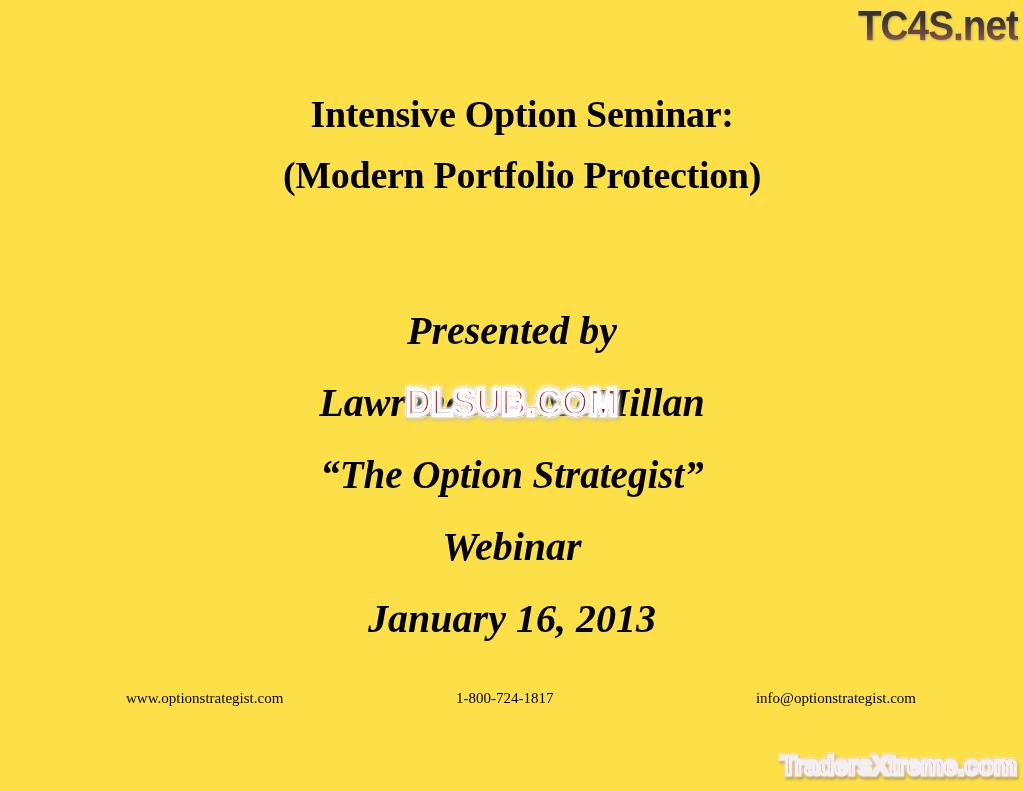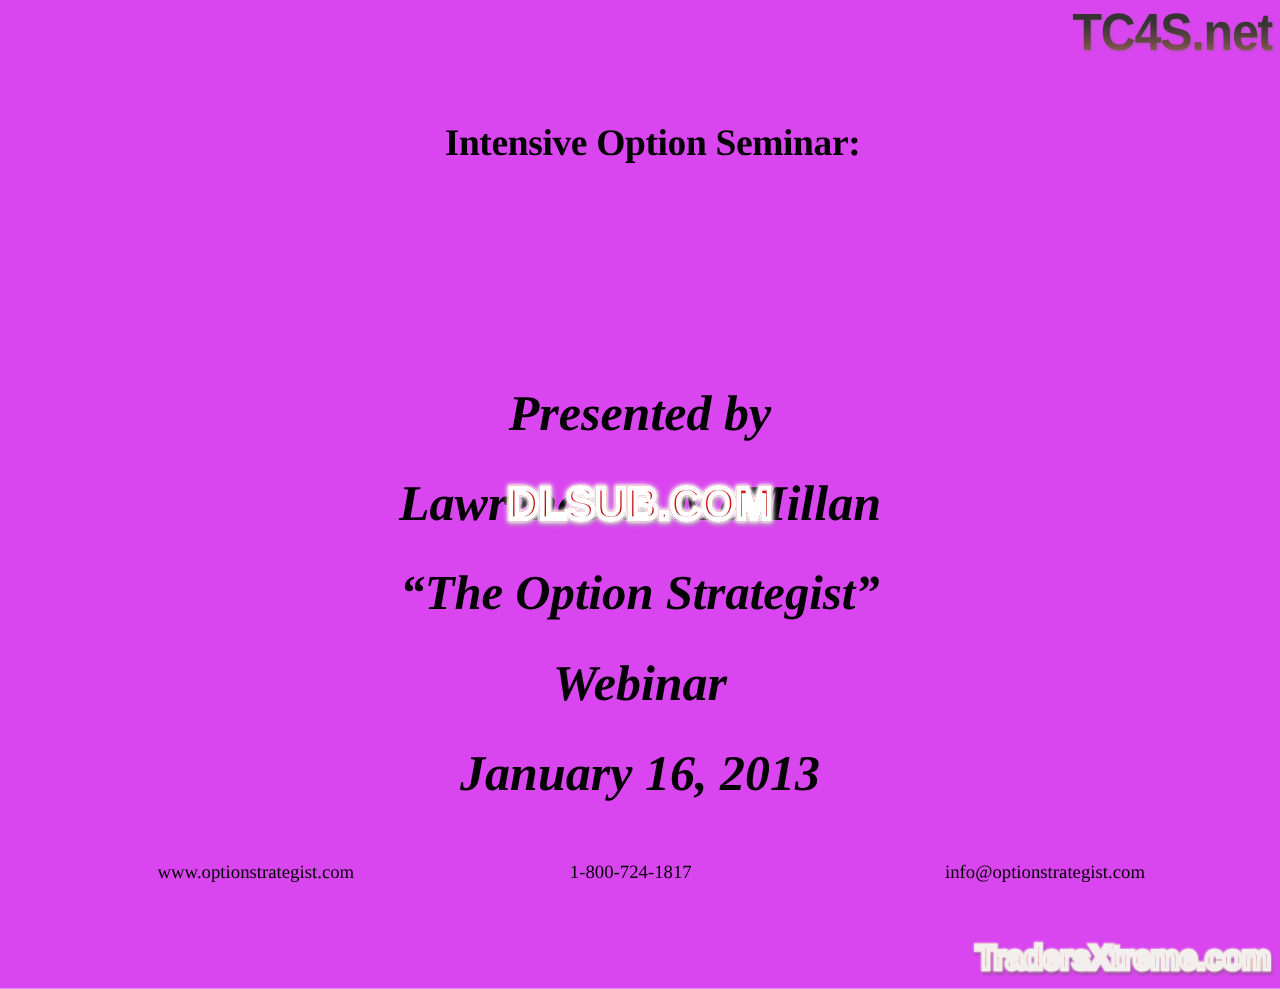--- a/index.html
+++ b/index.html
@@ -13,21 +13,21 @@
     position: relative;
     overflow: hidden;
     font-family: "Liberation Serif", "DejaVu Serif", serif;
     color: #000000;
     -webkit-font-smoothing: antialiased;
   }
 
   .slide {
     position: absolute;
     inset: 0;
-    background: #d946ef;
+    background: #fde047;
   }
 
   
   .tc4s-logo {
     position: absolute;
     top: 2px;
     right: 6px;
     font-family: "Liberation Sans", "DejaVu Sans", sans-serif;
     font-weight: bold;
     font-size: 42px;
@@ -53,21 +53,21 @@
   
   .title-block {
     position: absolute;
     top: 84px;
     left: 0;
     width: 1024px;
     text-align: center;
   }
   .title-line {
     font-weight: bold;
-    font-size: 30px;
+    font-size: 38px;
     line-height: 61px;
     letter-spacing: -0.3px;
     white-space: nowrap;
     padding-left: 20px;
   }
 
   
   .presenter-block {
     position: absolute;
     top: 295px;
@@ -178,20 +178,21 @@
 </style>
 </head>
 <body>
 
 <div class="slide">
 
   <div class="tc4s-logo">TC4S.net</div>
 
   <div class="title-block">
     <div class="title-line">Intensive Option Seminar:</div>
+    <div class="title-line">(Modern Portfolio Protection)</div>
   </div>
 
   <div class="presenter-block">
 
     <div class="presenter-line">Presented by</div>
 
     <div class="name-row">
       <div class="presenter-line">Lawrence G. McMillan</div>
       <div class="dlsub-watermark">DLSUB.COM</div>
     </div>

